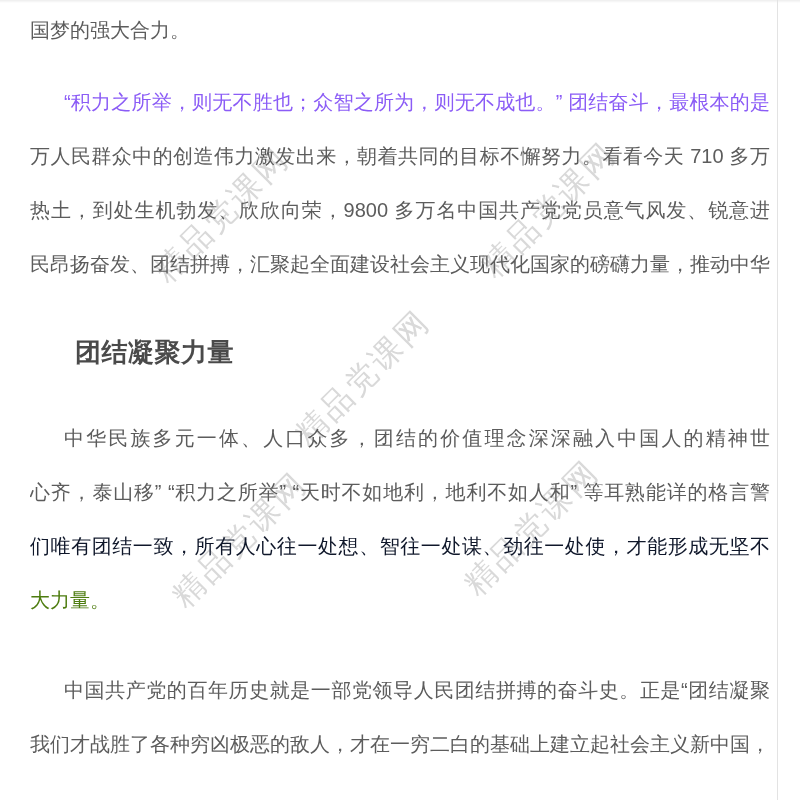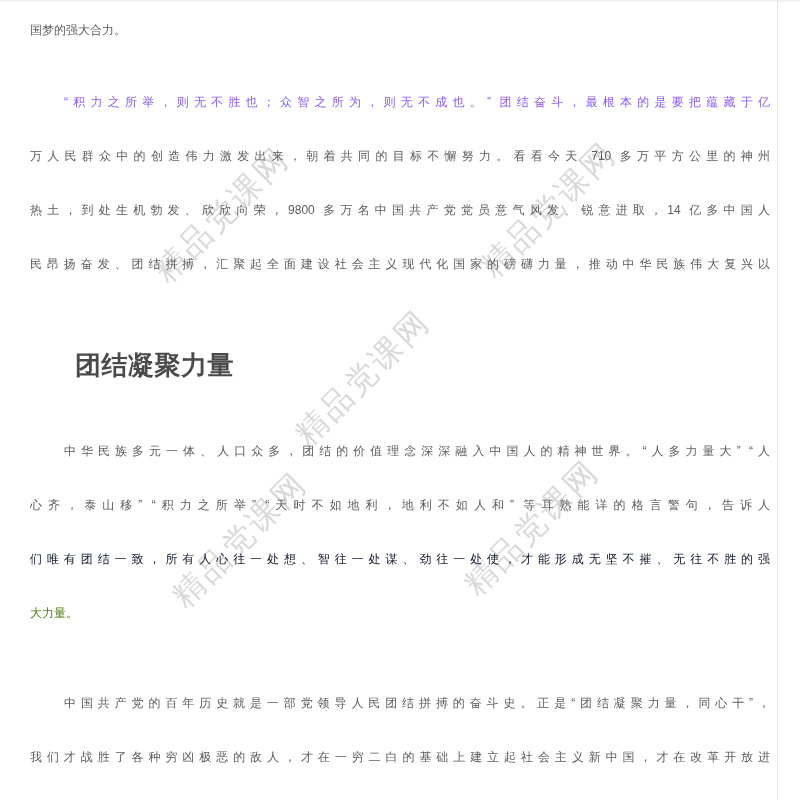--- a/index.html
+++ b/index.html
@@ -33,27 +33,27 @@
     font-weight: 400;
     user-select: none;
   }
   
   .content {
     position: absolute; left: 30px; top: 3px; width: 740px; z-index: 2;
   }
   .block-paragraph { margin: 0; }
   .content > :nth-child(1) { margin-top: 0; }
   .content > :nth-child(2) { margin-top: 18px; }
-  .content > :nth-child(3) { margin-top: 53px; }
+  .content > :nth-child(3) { margin-top: 40px; }
   .content > :nth-child(4) { margin-top: 38px; }
   .content > :nth-child(5) { margin-top: 36px; }
   .line {
     height: 54px;
     line-height: 54px;
-    font-size: 12px;
+    font-size: 20px;
     text-align: justify;
     white-space: nowrap;
     overflow: visible;
   }
   .line.fill { text-align-last: justify; white-space: normal; height: 54px; overflow: hidden; }
   .line.indent { text-indent: 34px; }
   .block-heading {
     height: 42px;
     line-height: 42px;
     font-size: 26px;

